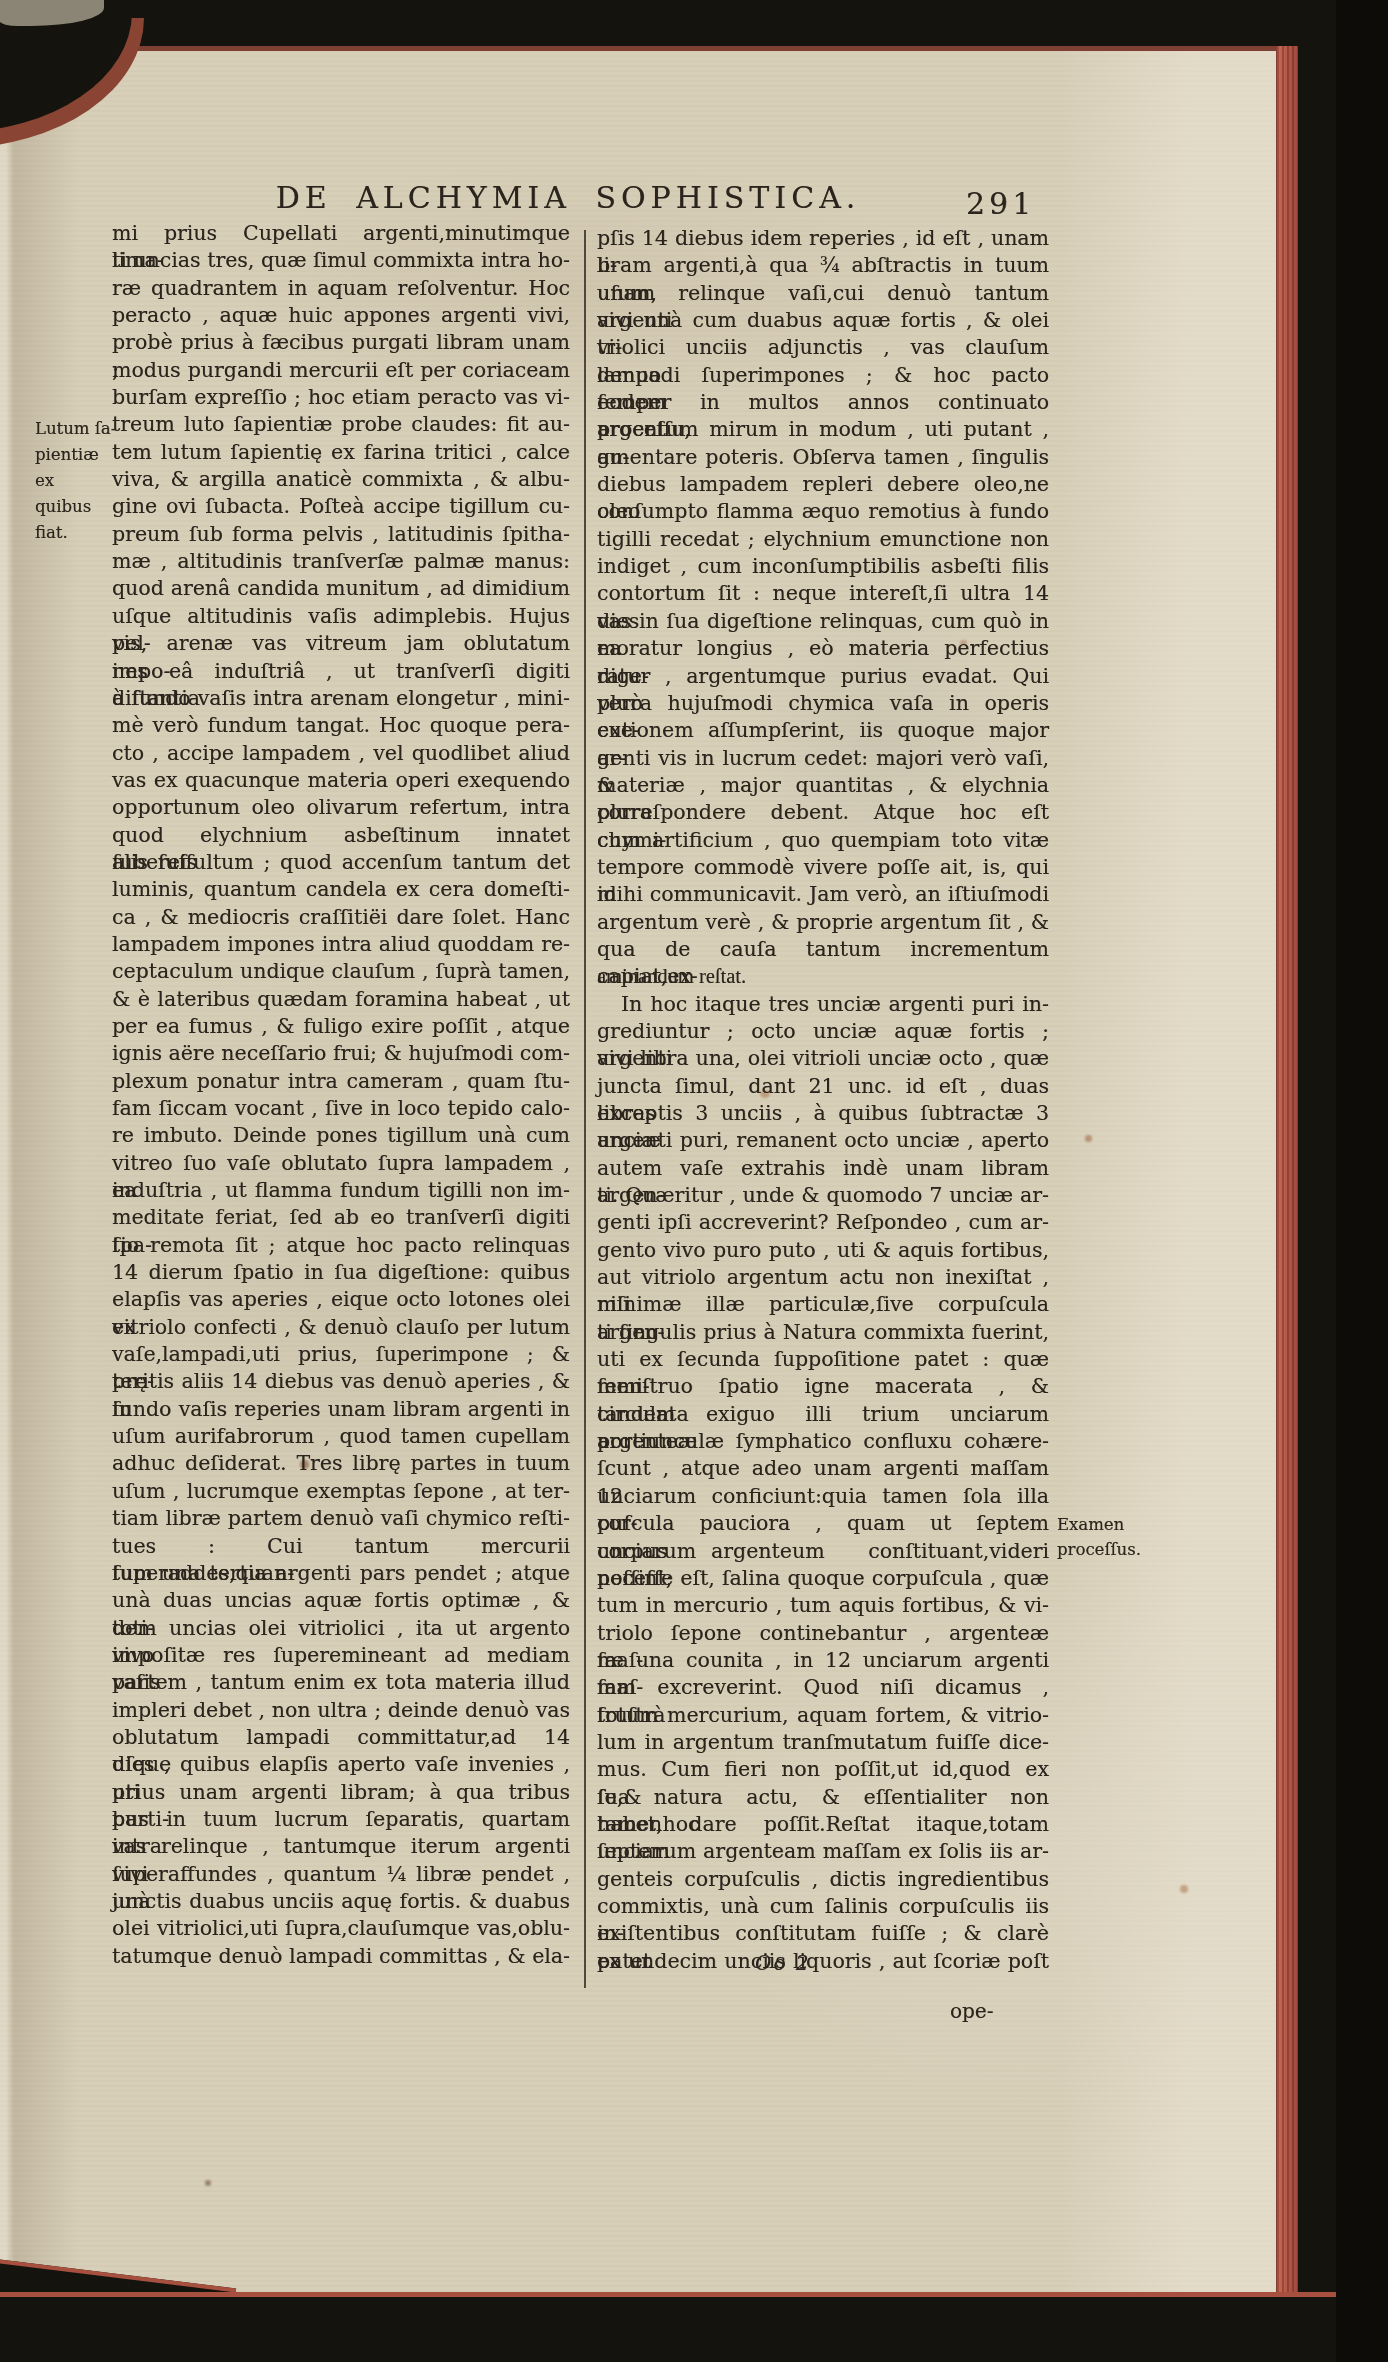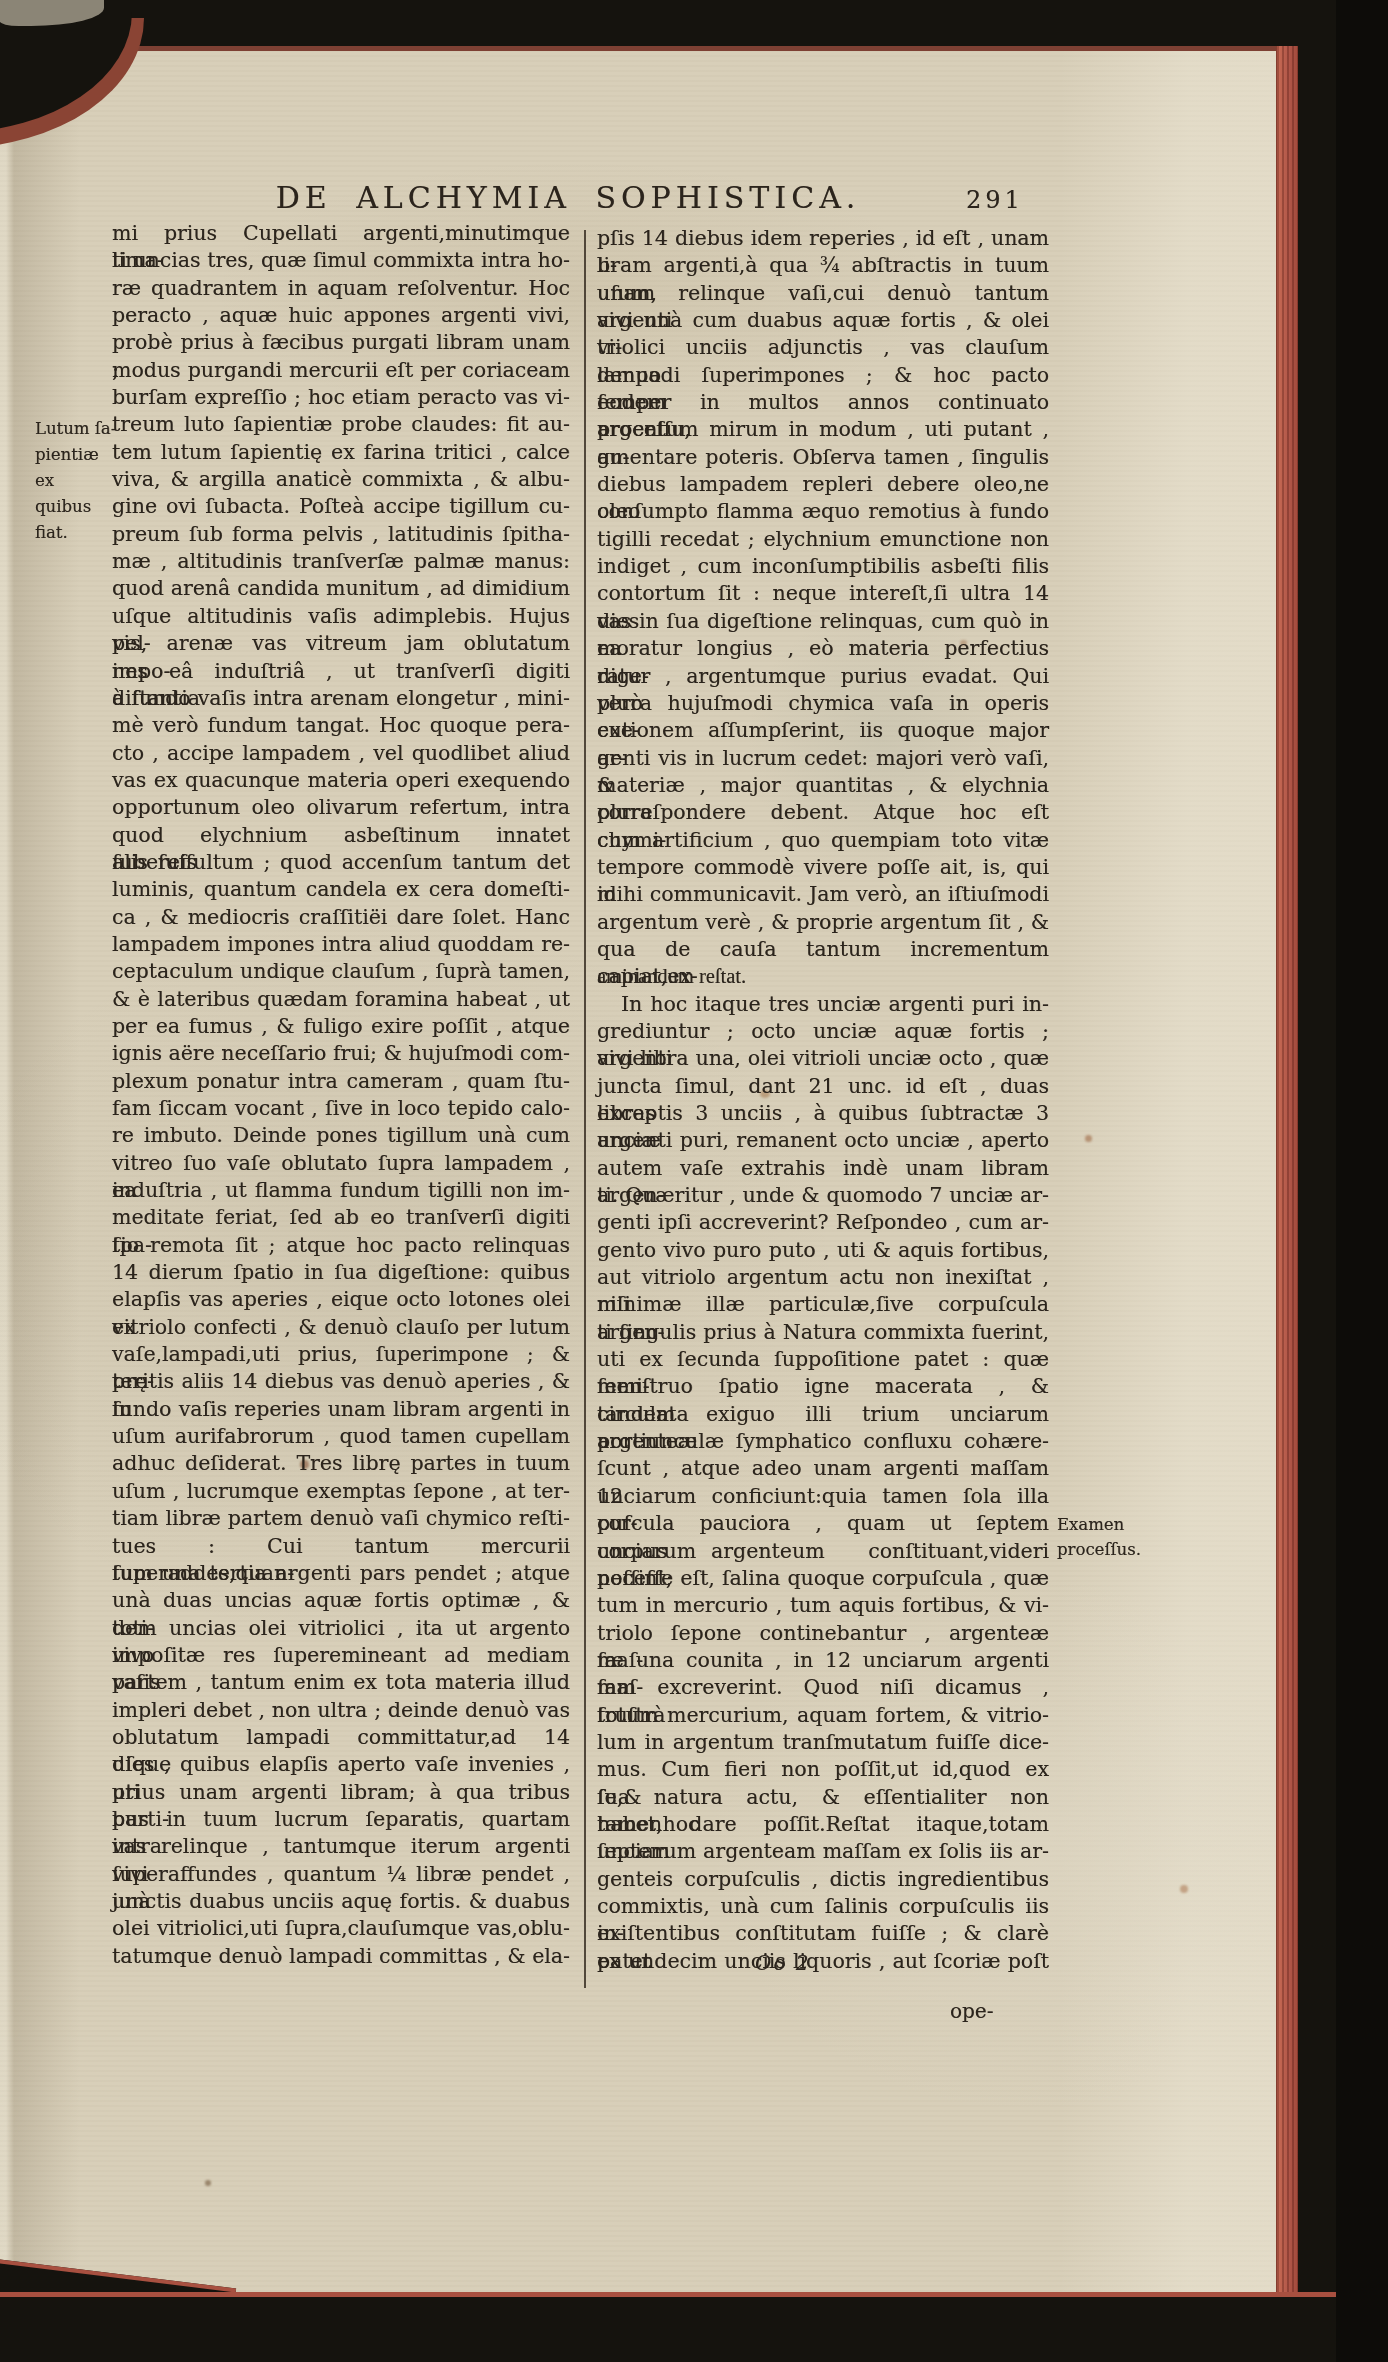--- a/index.html
+++ b/index.html
@@ -39,21 +39,21 @@
   .s1{left:300px;top:1460px;width:9px;height:9px;background:rgba(120,60,30,.5);}
   .s2{left:1085px;top:1135px;width:7px;height:7px;background:rgba(140,70,30,.45);}
   .s3{left:760px;top:1090px;width:10px;height:8px;background:rgba(150,90,40,.4);}
   .s4{left:1180px;top:1885px;width:8px;height:8px;background:rgba(150,80,35,.4);}
   .s5{left:205px;top:2180px;width:6px;height:6px;background:rgba(90,60,30,.5);}
   .s6{left:960px;top:640px;width:7px;height:6px;background:rgba(140,80,40,.35);}
   
   .ink{color:var(--ink,#2b241c);text-shadow:.3px .3px .6px rgba(43,36,28,.45);z-index:3;}
   #running-head{left:112px;top:180px;width:912px;text-align:center;font-size:30px;
       letter-spacing:5px;word-spacing:10px;white-space:nowrap;}
-  #page-number{left:966px;top:186px;font-size:24px;letter-spacing:4px;}
+  #page-number{left:966px;top:186px;font-size:30px;letter-spacing:4px;}
   .col{z-index:3;}
   #col-left{left:112px;top:220px;width:458px;}
   #col-right{left:597px;top:225px;width:452px;}
   .line{font-size:20.5px;line-height:27.35px;height:27.35px;white-space:normal;
         text-align:justify;text-align-last:justify;overflow:visible;}
   .line.para-end{text-align-last:left;font-family:Liberation Serif, serif;}
   .line.para-indent{padding-left:24px;box-sizing:border-box;}
   #divider{left:584px;top:230px;width:2px;height:1758px;background:rgba(48,38,28,.8);z-index:3;}
   .margin-note{font-size:16.5px;z-index:3;}
   #note-left{left:35px;top:416px;width:86px;}

